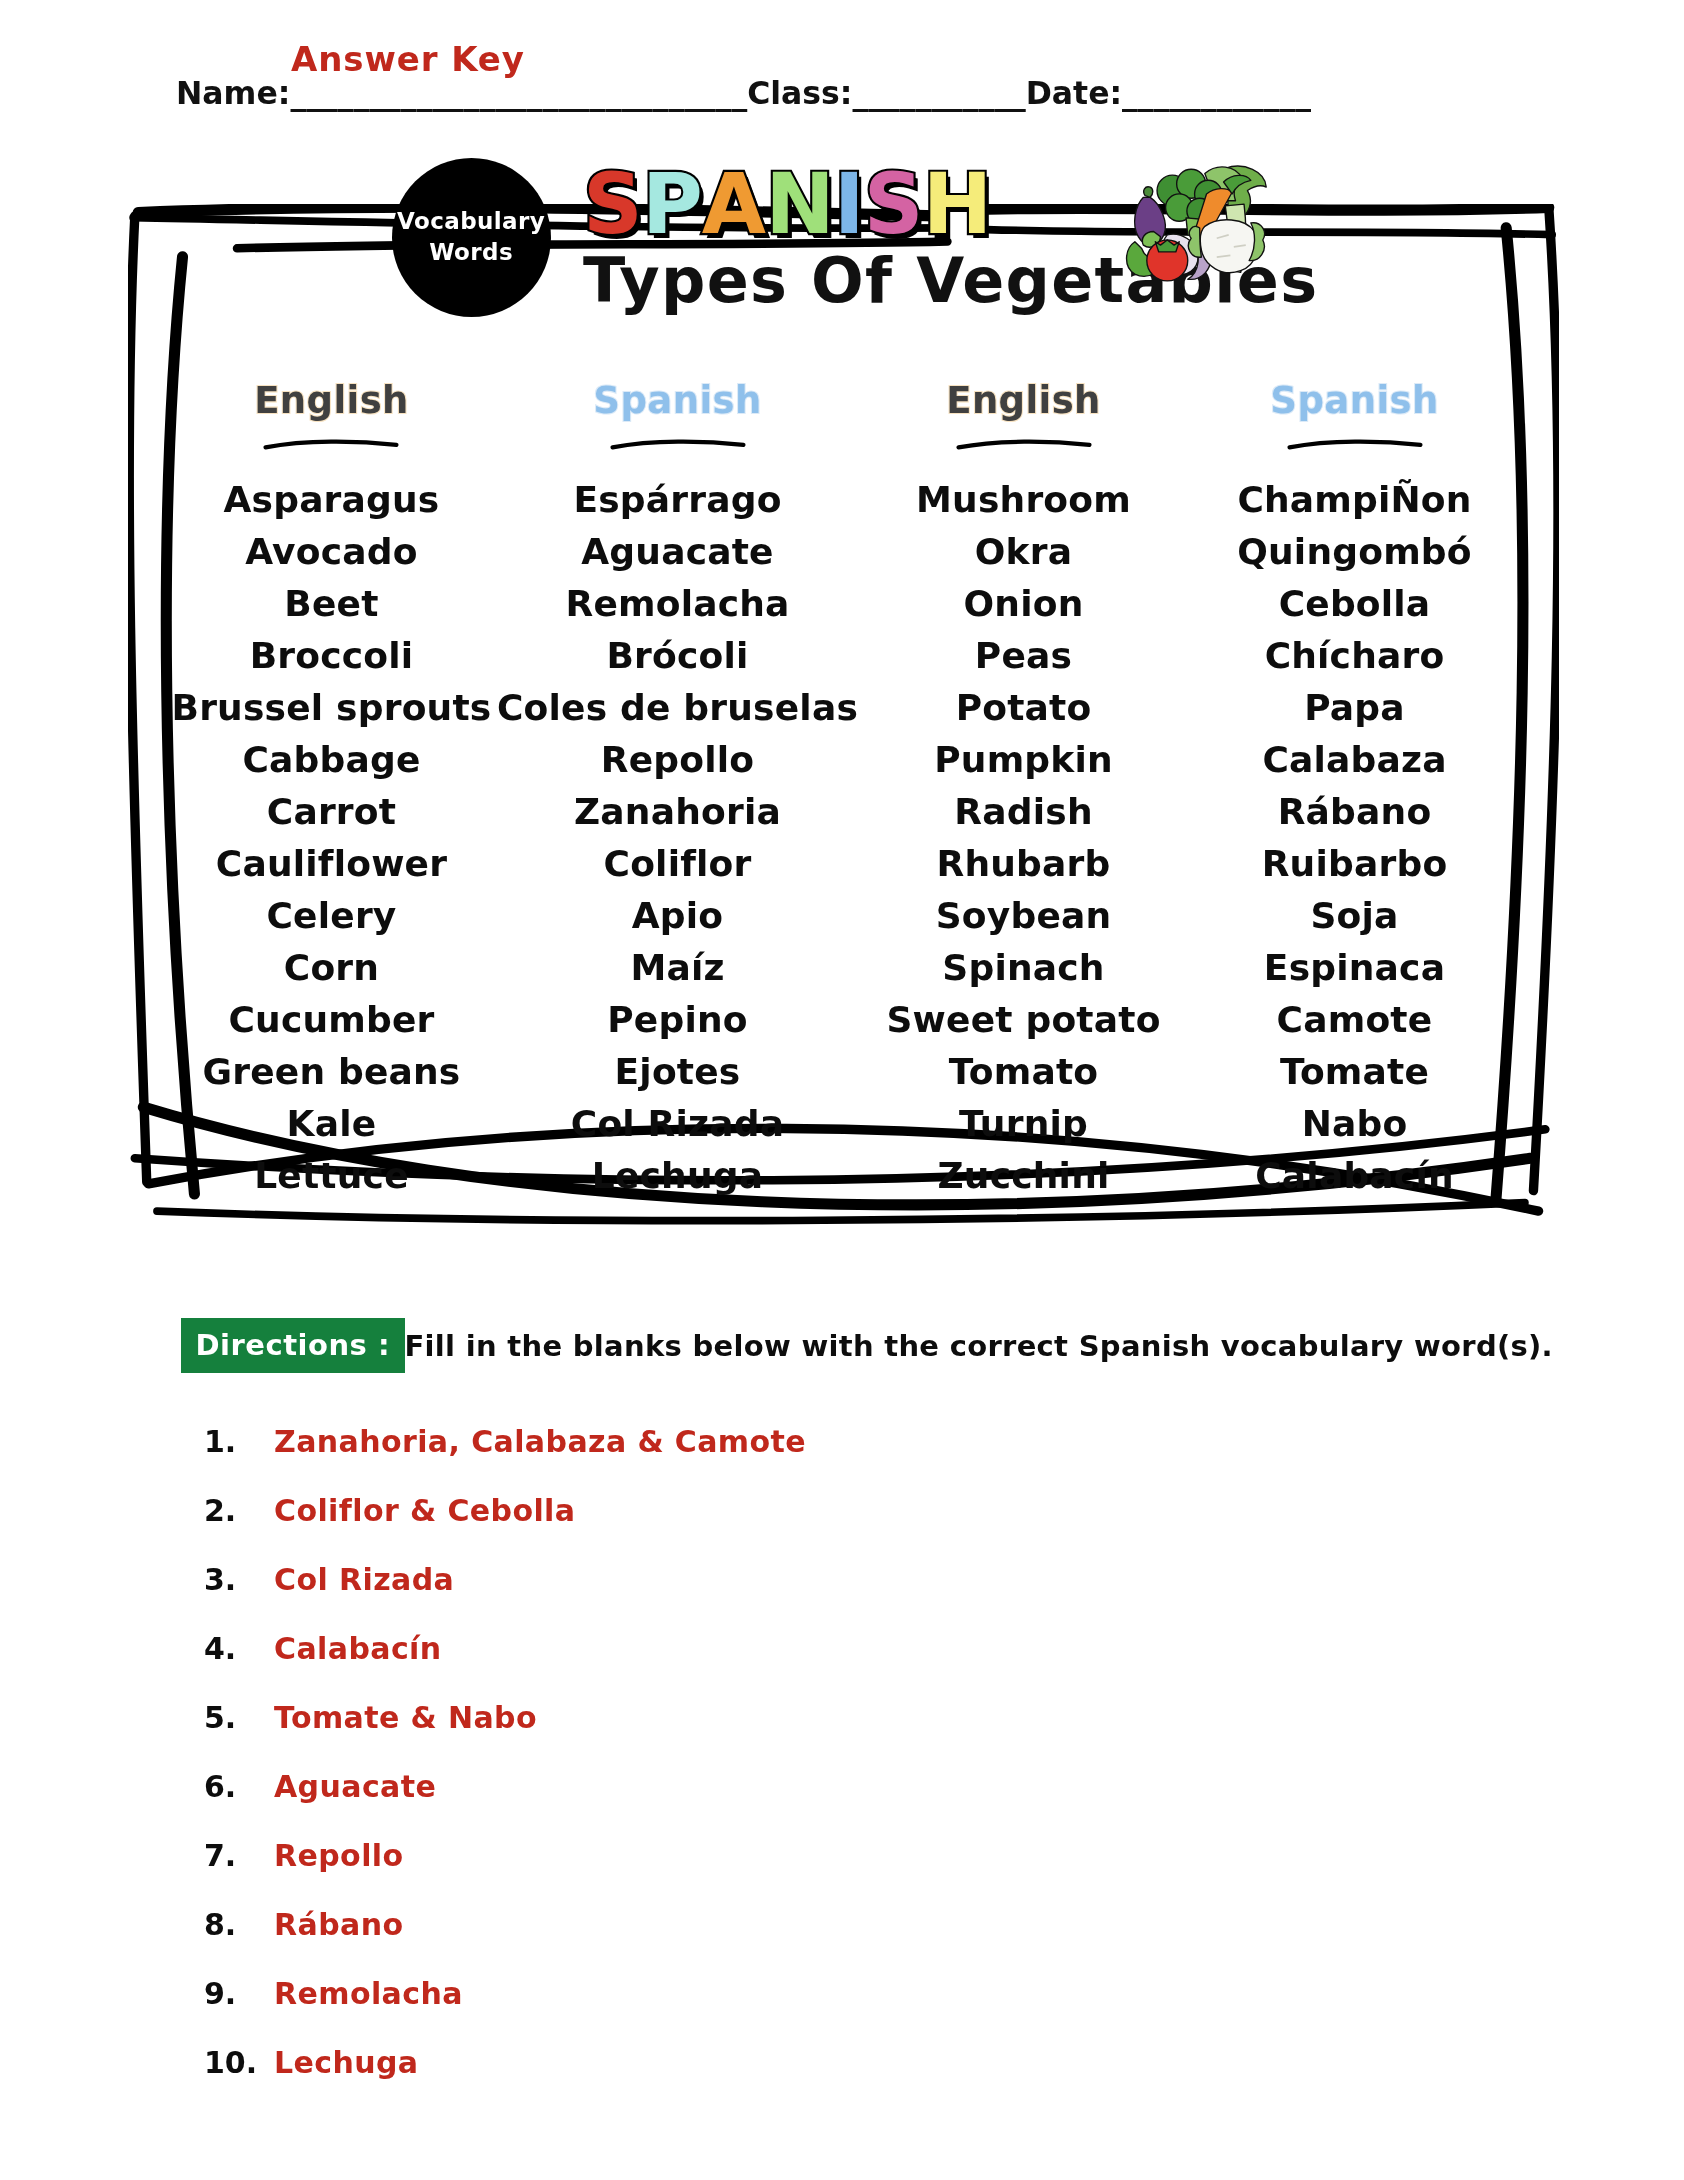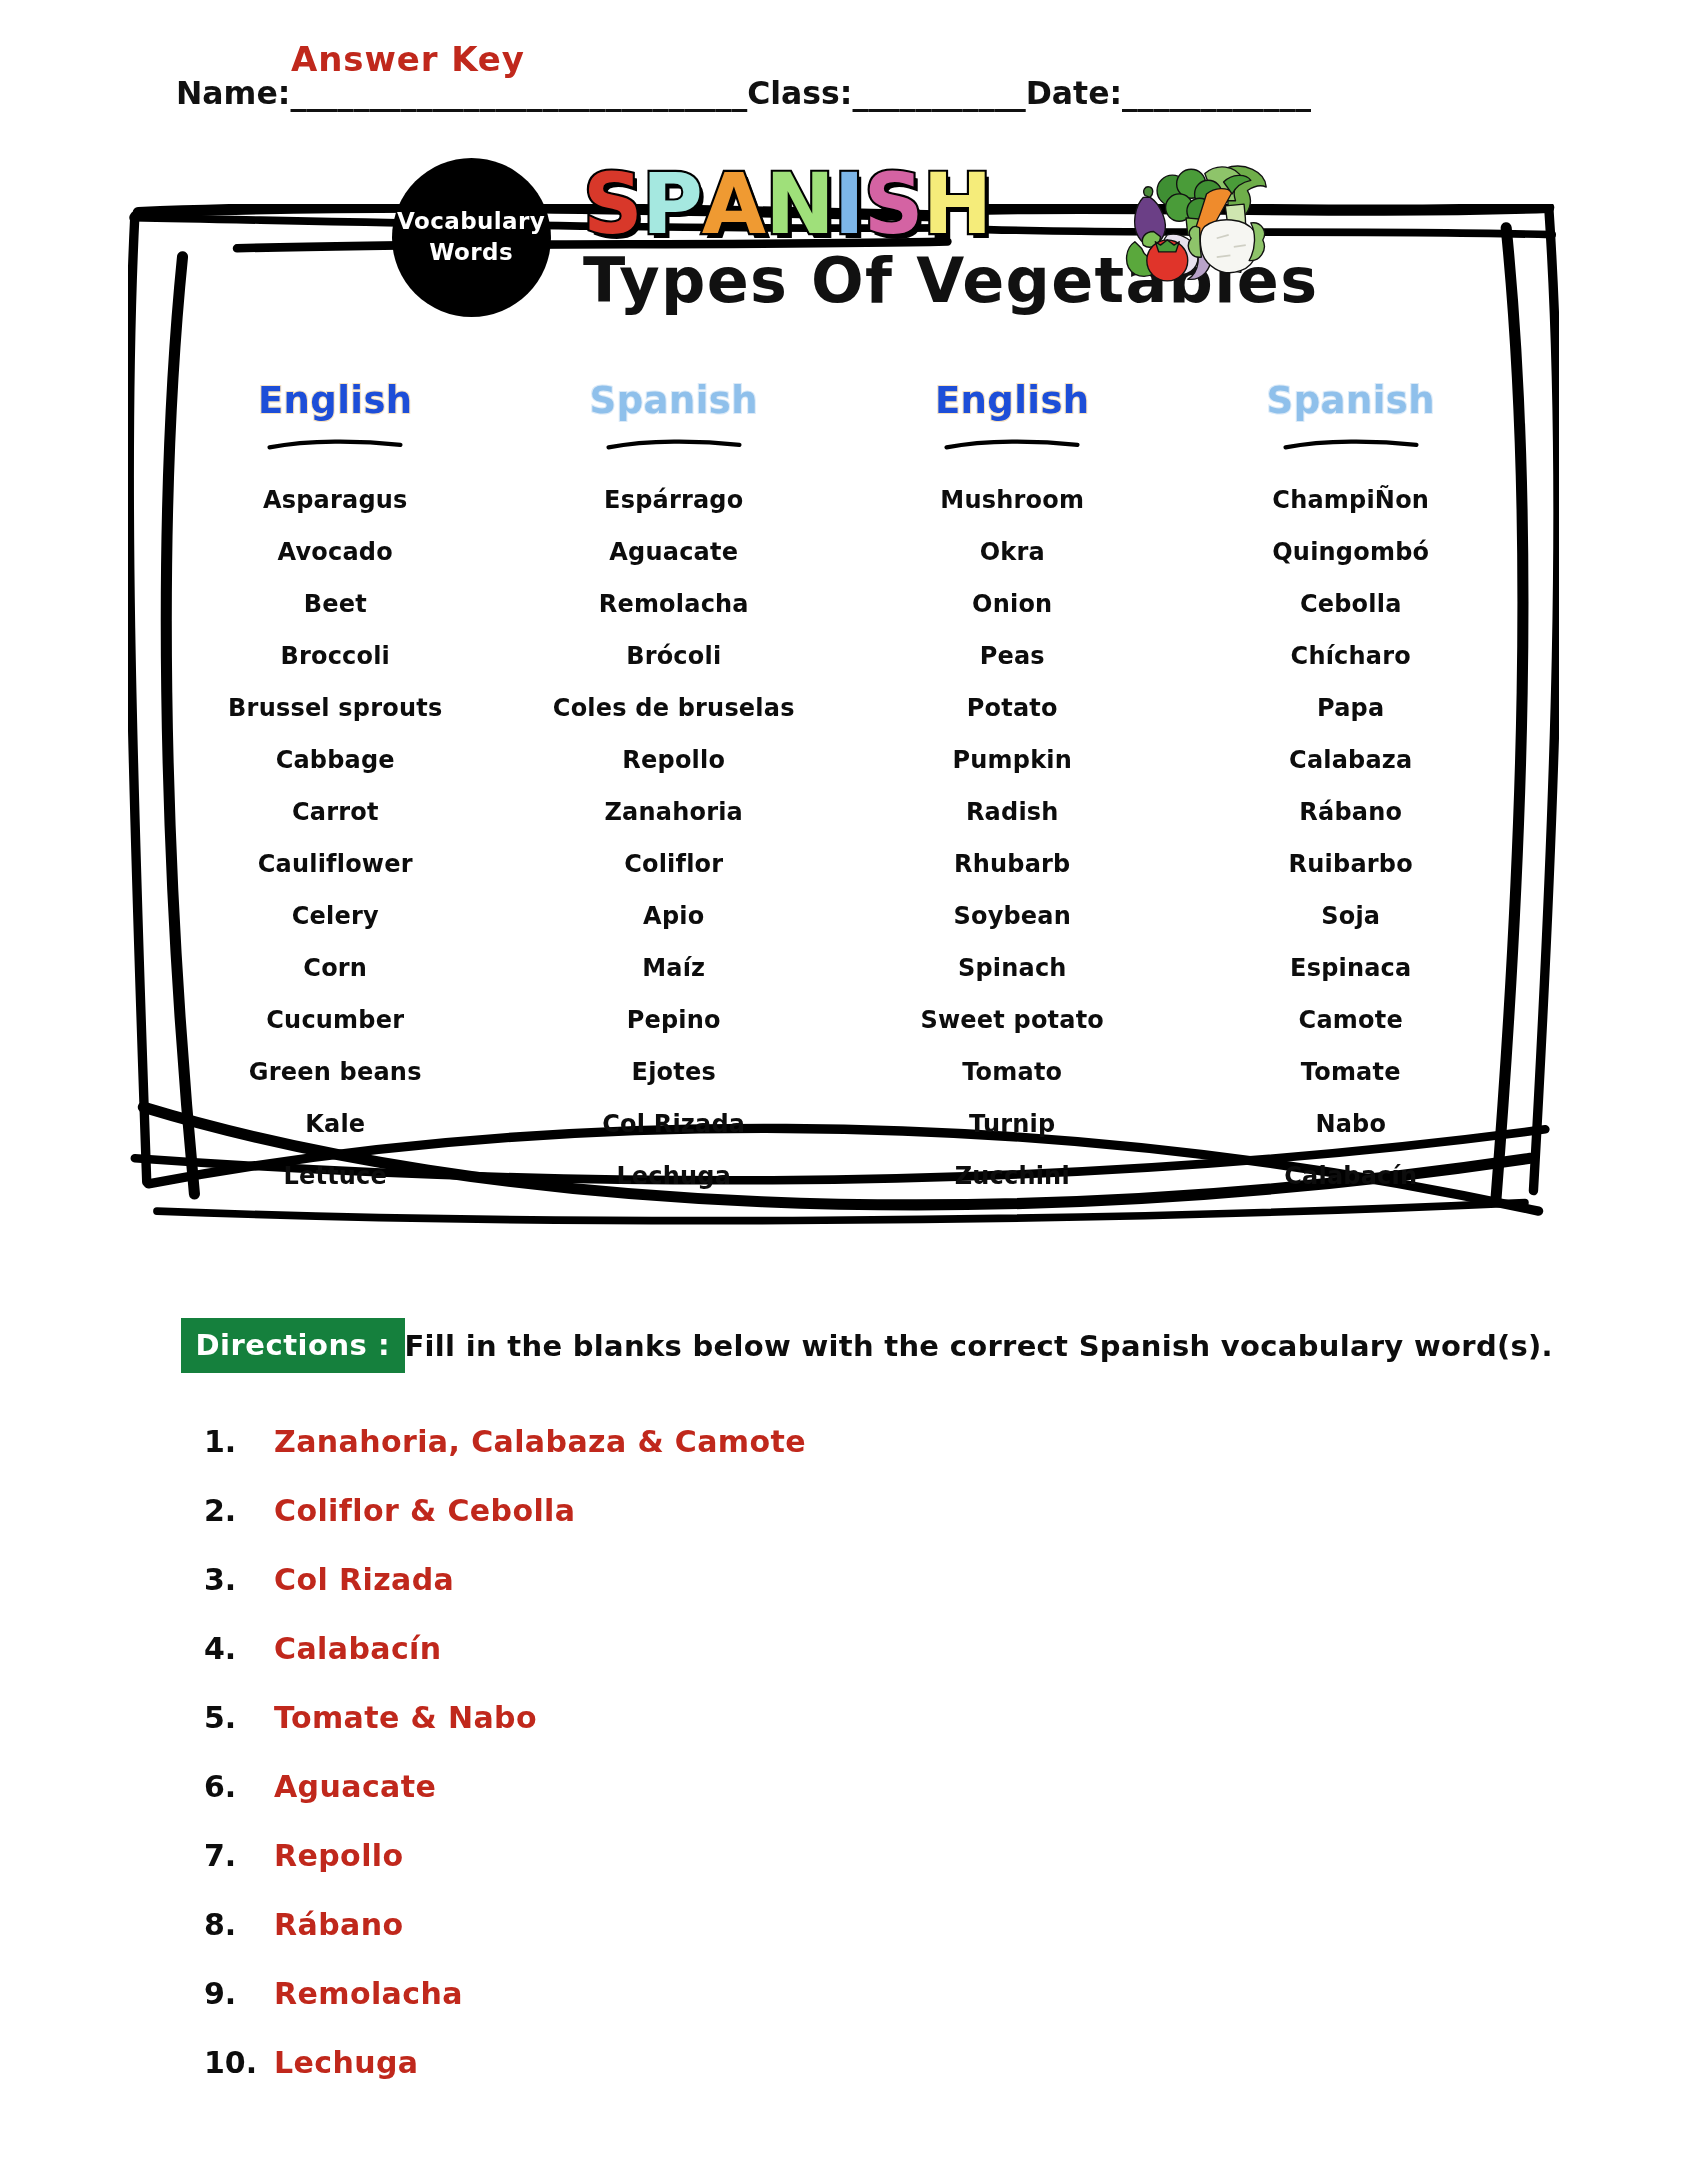--- a/index.html
+++ b/index.html
@@ -133,36 +133,36 @@
     grid-template-columns: 1fr 1fr 1fr 1fr;
   }
   .vcol { position: relative; }
   .vhead {
     text-align: center;
     font-size: 37px;
     font-weight: 900;
     letter-spacing: 0.4px;
     height: 56px;
   }
-  .vhead.eng { color: #1d4ed8; -webkit-text-stroke: 2.1px #f7e2c1; paint-order: stroke fill; }
+  .vhead.eng { color: #404040; -webkit-text-stroke: 2.1px #f7e2c1; paint-order: stroke fill; }
   .vhead.spa { color: #8fc0eb; -webkit-text-stroke: 2.1px #dceaf7; paint-order: stroke fill; }
   .head-rule {
     display: block;
     margin: 3.4px auto 0;
     width: 136px;
     height: 12px;
   }
   .vlist {
     margin-top: 24px;
     list-style: none;
     padding: 0;
   }
   .vlist li {
     text-align: center;
-    font-size: 24px;
+    font-size: 36px;
     font-weight: 600;
     color: #0d0d0d;
     height: 52px;
     line-height: 52px;
     white-space: nowrap;
     letter-spacing: 0.2px;
   }
 
   
   .directions {

